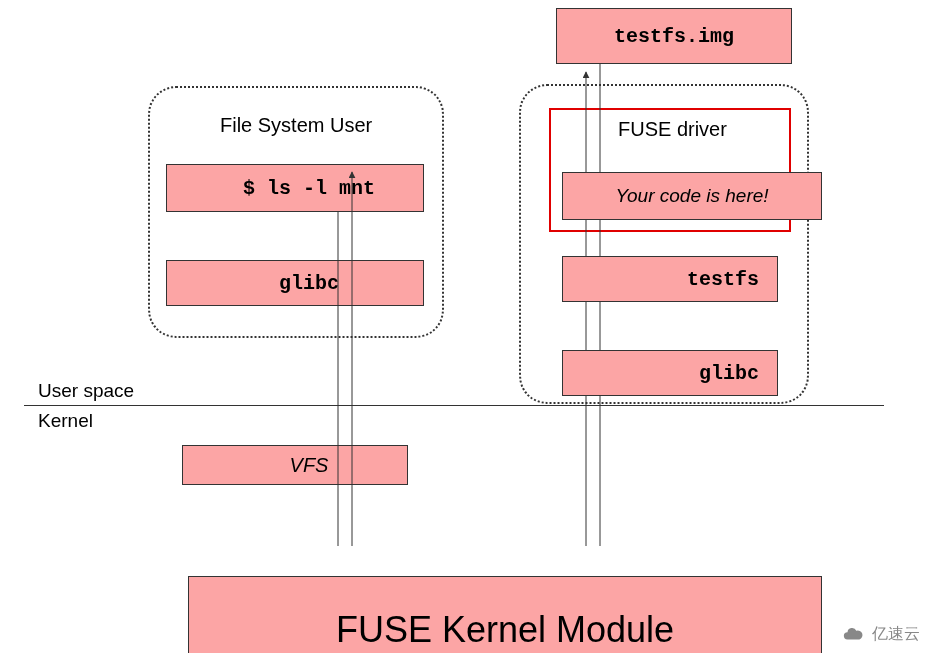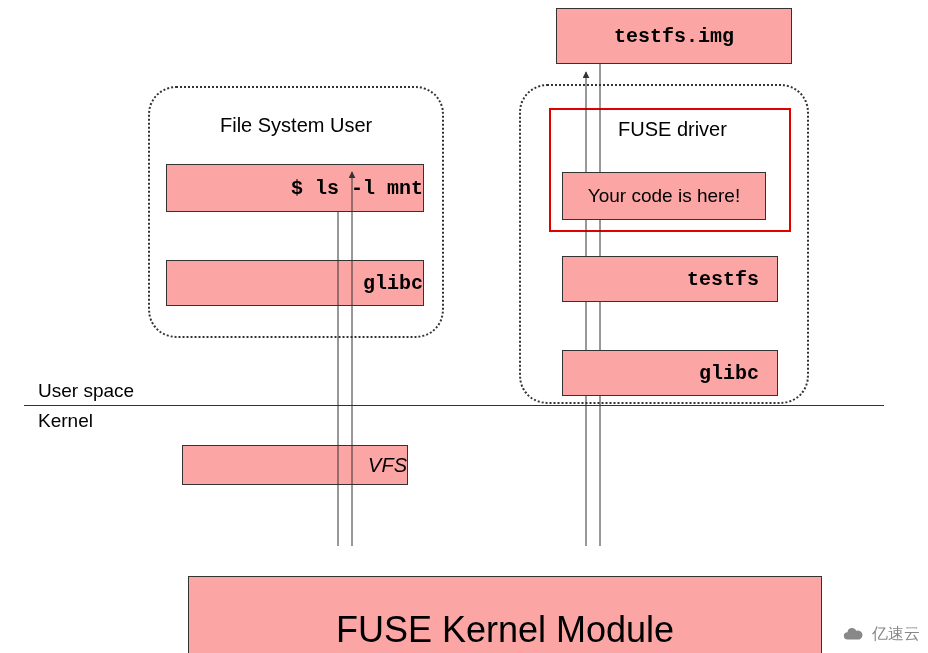--- a/index.html
+++ b/index.html
@@ -1,18 +1,18 @@
 <!DOCTYPE html>
 <html><head>
   <meta charset="utf-8">
   <style>
     * { margin: 0; padding: 0; box-sizing: border-box; }
     body { width: 928px; height: 653px; background: #fff; font-family: Arial, sans-serif; position: relative; overflow: hidden; }
     .box { position: absolute; background: #fca5a5; border: 1px solid #333; display: flex; align-items: center; justify-content: center; font-size: 20px; }
-    .box-left { justify-content: flex-end; padding-left: 28px; }
+    .box-left { justify-content: center; padding-left: 28px; }
     .box-right { justify-content: flex-end; padding-right: 18px; }
     .dashed { position: absolute; border: 2px dotted #333; border-radius: 28px; background: transparent; }
     .label { position: absolute; font-size: 20px; }
     .red-border { position: absolute; border: 2px solid #e00000; }
     .hline { position: absolute; height: 1px; background: #333; }
     svg.arrows { position: absolute; top: 0; left: 0; }
     .watermark { position: absolute; right: 8px; bottom: 8px; font-size: 16px; color: #888; display: flex; align-items: center; gap: 8px; }
     .watermark svg { width: 22px; height: 22px; }
     .fuse-title { font-size: 36px; font-weight: 500; }
     .mono { font-family: "Courier New", monospace; font-weight: bold; }
@@ -37,21 +37,21 @@
   <span>glibc</span>
 </div>
 
 <div class="dashed" style="left:519px; top:84px; width:290px; height:320px;"></div>
 
 <div class="red-border" style="left:549px; top:108px; width:242px; height:124px;"></div>
 <div class="label" style="left:618px; top:118px;">
   <span>FUSE driver</span>
 </div>
 
-<div class="box" style="left:562px; top:172px; width:204px; height:48px; font-size:19px;">
+<div class="box" style="left:562px; top:172px; width:260px; height:48px; font-size:19px;font-style:italic;">
   <span>Your code is here!</span>
 </div>
 
 <div class="box box-right mono" style="left:562px; top:256px; width:216px; height:46px;">
   <span>testfs</span>
 </div>
 
 <div class="box box-right mono" style="left:562px; top:350px; width:216px; height:46px;">
   <span>glibc</span>
 </div>

